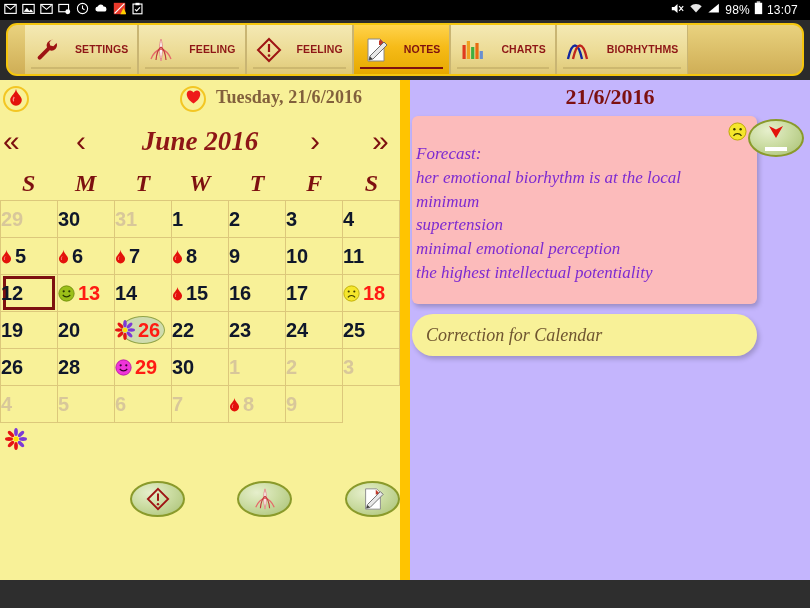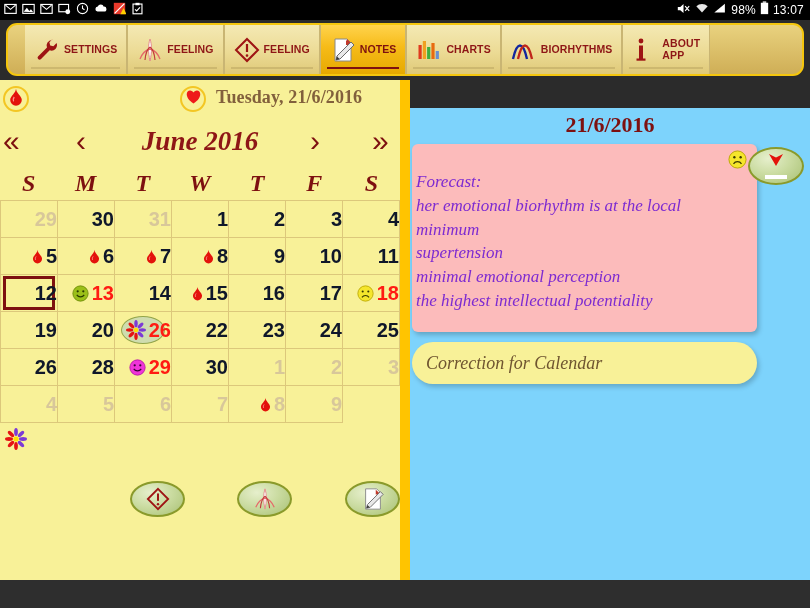--- a/index.html
+++ b/index.html
@@ -11,21 +11,21 @@
   }
   #app { position: relative; width: 810px; height: 608px; }
 
   
   .statusbar {
     position: absolute; left: 0; top: 0; width: 810px; height: 20px;
     background: #000; color: #fff;
     display: flex; align-items: center;
   }
   .sb-left { display: flex; align-items: center; gap: 5px; padding-left: 4px; }
-  .sb-right { margin-left: auto; display: flex; align-items: center; gap: 4px; padding-right: 6px; justify-content: center; }
+  .sb-right { margin-left: auto; display: flex; align-items: center; gap: 4px; padding-right: 12px; justify-content: center; }
   .sb-text { font-size: 12px; font-family: "Liberation Sans", sans-serif; letter-spacing: .2px; }
   .sb-ico { display: inline-block; }
 
   
   .tabbar-wrap {
     position: absolute; left: 0; top: 20px; width: 810px; height: 60px;
     background: #2b2b2b;
     padding: 3px 6px 4px 6px;
   }
   .tabbar {
@@ -33,21 +33,21 @@
     border-radius: 11px;
     background: linear-gradient(180deg,#e9d27f 0%, #dcc06a 50%, #cfae56 100%);
     border: 2px solid #f5c60d;
     display: flex; align-items: stretch;
     overflow: hidden;
     padding-left: 17px;
   }
   .tab {
     position: relative;
     display: flex; align-items: center; justify-content: center;
-    gap: 4px;
+    gap: 15px;
     padding: 0 9px;
     background: linear-gradient(180deg,#f4e9b4 0%, #ecdb95 55%, #dfc978 100%);
     border-left: 1px solid #c9b573;
     border-right: 1px solid #c9b573;
     cursor: pointer;
   }
   .tab:first-child { border-left: none; }
   .tab .tlabel {
     color: #8e1616; font-size: 10.5px; font-weight: bold;
     letter-spacing: .1px; line-height: 1.05;
@@ -71,22 +71,21 @@
     position: absolute; left: 0; top: 80px; width: 400px; height: 500px;
     background: #f8f198;
     overflow: hidden;
   }
   .divider {
     position: absolute; left: 400px; top: 80px; width: 10px; height: 528px;
     background: #ffc400;
   }
   .rightpanel {
     position: absolute; left: 410px; top: 80px; width: 400px; height: 500px;
-    background: #7dd3fc;
-    margin-top: 28px;
+    background: #c4b5fd;
   }
   .bottombar {
     position: absolute; left: 0; top: 580px; width: 810px; height: 28px;
     background: #2e2e2e;
   }
 
   
   .cal-top { position: relative; height: 38px; }
   .circ-icon {
     width: 26px; height: 26px; border-radius: 50%;
@@ -137,24 +136,23 @@
   .grid {
     display: grid; grid-template-columns: repeat(7, 1fr);
     grid-template-rows: repeat(6, 37px);
     border-top: 1px solid #dcc87b;
     border-left: 1px solid #dcc87b;
   }
   .cell {
     position: relative;
     border-right: 1px solid #dcc87b;
     border-bottom: 1px solid #dcc87b;
-    display: flex; align-items: center; justify-content: flex-end;
+    display: flex; align-items: center; justify-content: flex-start;
     gap: 2px;
     cursor: pointer;
-    padding-left: 7px;
   }
   .daynum {
     font-family: "Liberation Sans", sans-serif;
     font-weight: bold; font-size: 20px; color: #0f172a;
   }
   .daynum.muted { color: #d8c79a; }
   .daynum.red { color: #ff1b13; }
   .cell.selected::before {
     content: ""; position: absolute; left: 2px; top: 1px; right: 2px; bottom: 1px;
     border: 3px solid #7d1010;
@@ -372,31 +370,20 @@
       <div class="tab">
         <span class="ticon">
           <svg width="26" height="26" viewBox="0 0 26 26">
             <path d="M2 22 C6 4 12 4 16 22" stroke="#12279e" stroke-width="2.4" fill="none"></path>
             <path d="M7 22 C11 4 17 4 21 22" stroke="#c0261b" stroke-width="2.4" fill="none"></path>
           </svg>
         </span>
         <span class="tlabel">BIORHYTHMS</span>
       </div>
 
-      <div class="tab">
-        <span class="ticon">
-          <svg width="18" height="26" viewBox="0 0 14 26">
-              <circle cx="7" cy="4" r="2.4" fill="#9e1414"></circle>
-              <rect x="5" y="8.5" width="4" height="14" fill="#9e1414"></rect>
-              <rect x="2.5" y="21.5" width="9" height="2.2" fill="#9e1414"></rect>
-            </svg>
-        </span>
-        <span class="tlabel">ABOUT
-APP</span>
-      </div>
 
       <div class="tab-filler"></div>
     </div>
   </div>
 
   <div class="leftpanel">
 
     <div class="cal-top">
       <div class="circ-icon drop-btn">
         <span>

